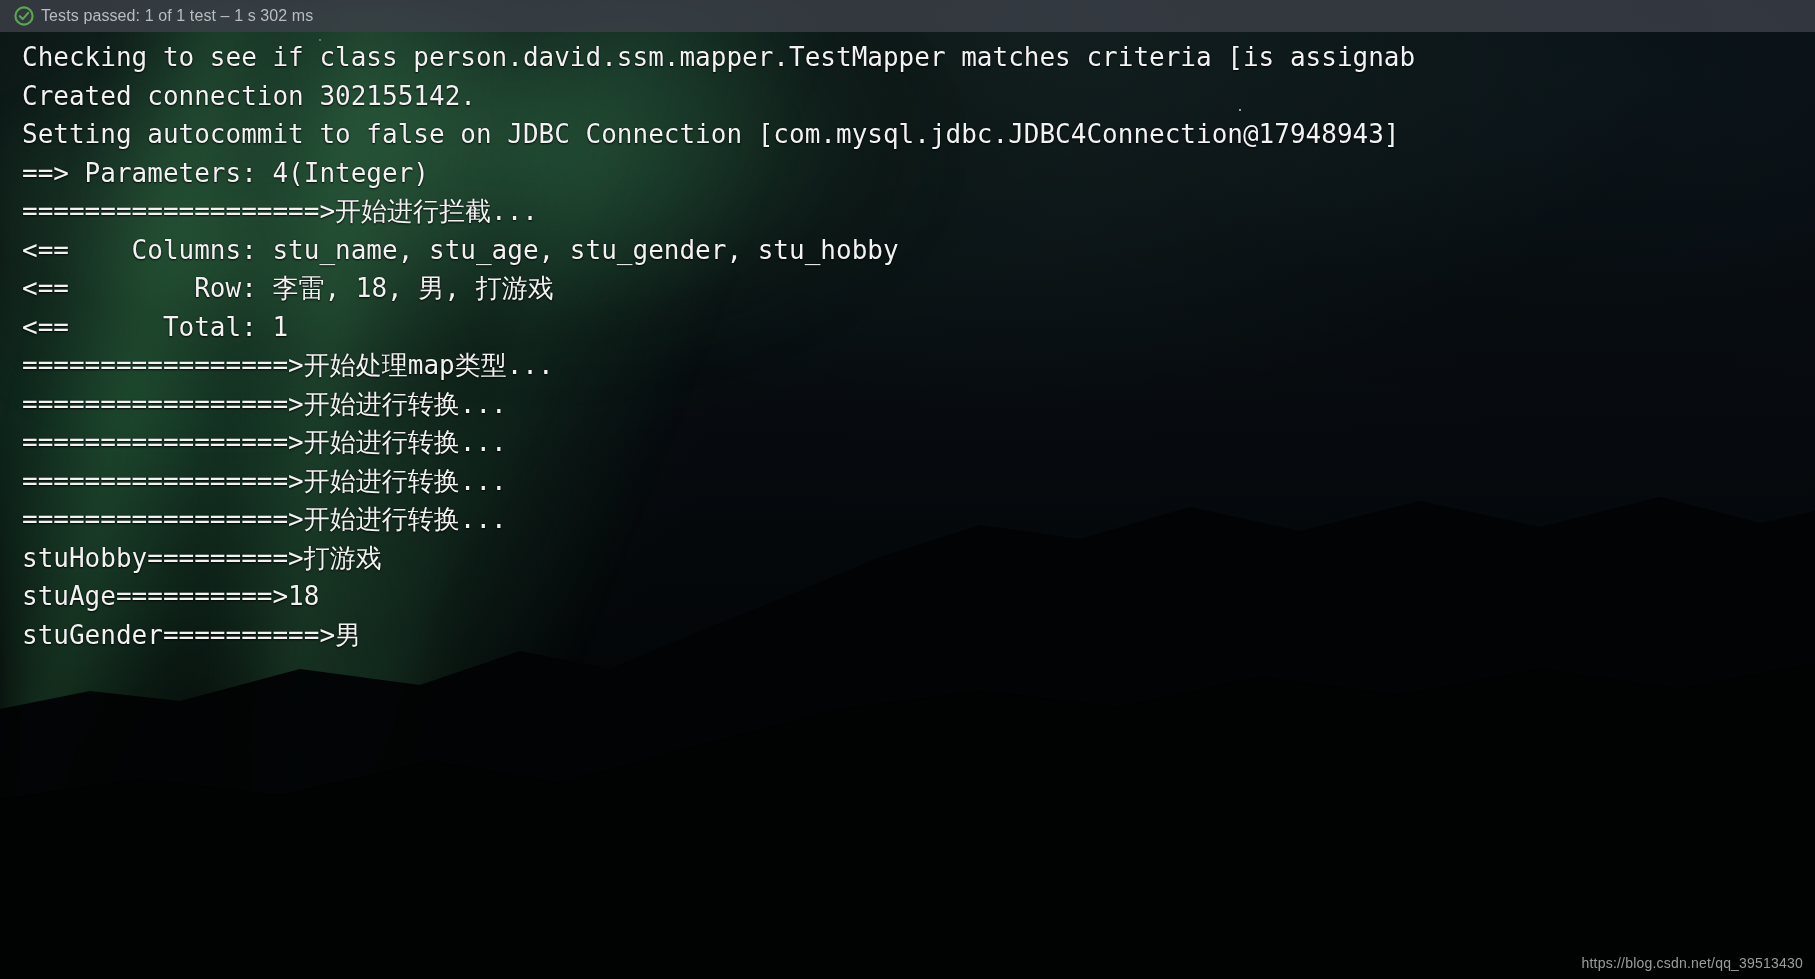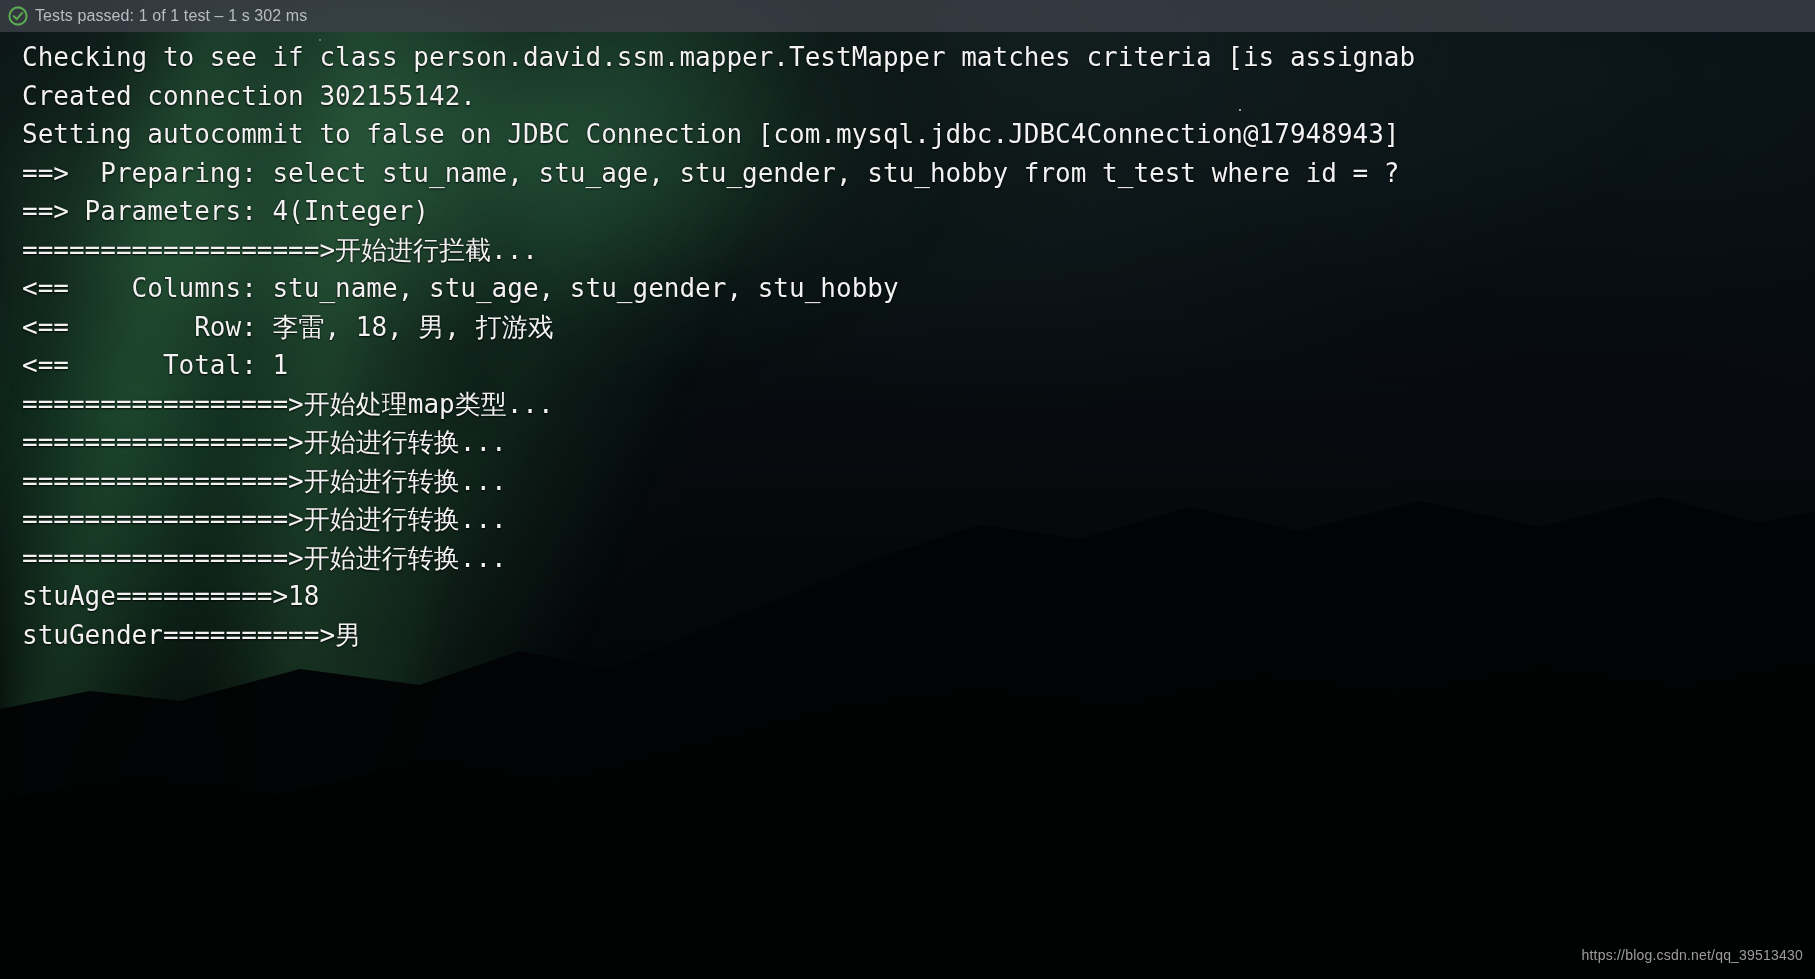--- a/index.html
+++ b/index.html
@@ -86,21 +86,21 @@
 
   
   .status-bar {
     position: absolute;
     top: 0; left: 0;
     width: 1815px;
     height: 32px;
     background: rgba(60,63,72,0.82);
     display: flex;
     align-items: center;
-    padding-left: 8px;
+    padding-left: 14px;
     box-sizing: border-box;
     font-family: "Liberation Sans", sans-serif;
     z-index: 5;
   }
   .status-icon {
     width: 20px; height: 20px;
     flex: 0 0 20px;
     margin-right: 7px;
     display: block;
   }
@@ -135,21 +135,21 @@
   .line.blank { color: transparent; }
   .line.exit {
     color: #ff5c1a;
     text-shadow: 0 0 1px rgba(0,0,0,0.9), 0 1px 2px rgba(0,0,0,0.85);
   }
 
   
   .watermark {
     position: absolute;
     right: 12px;
-    bottom: 16px;
+    bottom: 8px;
     font-family: "Liberation Sans", sans-serif;
     font-size: 14px;
     color: rgba(215,215,215,0.72);
     letter-spacing: 0.2px;
     z-index: 6;
     white-space: nowrap;
   }
 </style>
 </head>
 <body>
@@ -175,31 +175,31 @@
       </svg>
     </span>
     <span class="status-text">Tests passed: 1 of 1 test – 1 s 302 ms</span>
   </div>
 
   <div class="console">
 
   <div class="line">Checking to see if class person.david.ssm.mapper.TestMapper matches criteria [is assignab</div>
       <div class="line">Created connection 302155142.</div>
       <div class="line">Setting autocommit to false on JDBC Connection [com.mysql.jdbc.JDBC4Connection@17948943]</div>
-      <div class="line">==&gt;  Preparing: select stu_name, stu_age, stu_gender, stu_hobby from t_test where id = ?</div>
       <div class="line">==&gt; Parameters: 4(Integer)</div>
       <div class="line">===================&gt;开始进行拦截...</div>
       <div class="line">&lt;==    Columns: stu_name, stu_age, stu_gender, stu_hobby</div>
       <div class="line">&lt;==        Row: 李雷, 18, 男, 打游戏</div>
       <div class="line">&lt;==      Total: 1</div>
       <div class="line">=================&gt;开始处理map类型...</div>
       <div class="line">=================&gt;开始进行转换...</div>
       <div class="line">=================&gt;开始进行转换...</div>
       <div class="line">=================&gt;开始进行转换...</div>
       <div class="line">=================&gt;开始进行转换...</div>
+      <div class="line">stuHobby=========&gt;打游戏</div>
       <div class="line">stuAge==========&gt;18</div>
       <div class="line">stuGender==========&gt;男</div>
       <div class="line blank"></div>
       <div class="line blank"></div>
     </div>
 
   <div class="watermark">https://blog.csdn.net/qq_39513430</div>
 
 </div>
 

